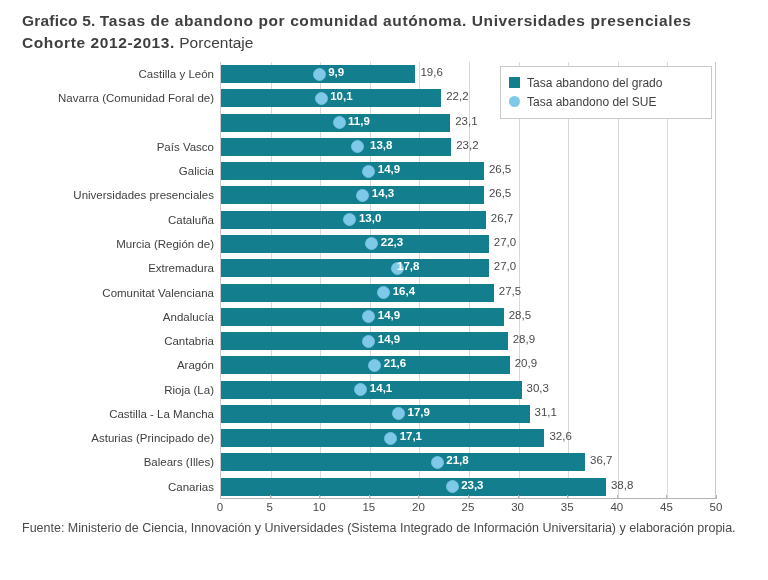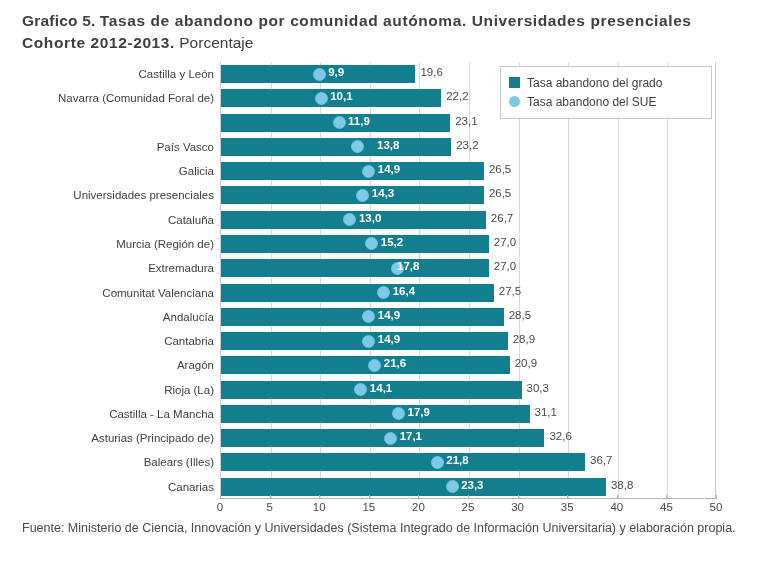--- a/index.html
+++ b/index.html
@@ -268,21 +268,21 @@
           <div class="row" style="top: 48.5556px;">
             <div class="bar" style="width: 229.152px; background: rgb(19, 127, 142);"></div>
             <div class="bar-value" style="left: 234.152px;">23,1</div>
             <div class="dot" style="left: 118.048px; background: rgb(126, 201, 232);"></div>
             <div class="dot-value" style="left: 127.048px;">11,9</div>
           </div>
           <div class="row" style="top: 72.8333px;">
             <div class="bar" style="width: 230.144px; background: rgb(19, 127, 142);"></div>
             <div class="bar-value" style="left: 235.144px;">23,2</div>
             <div class="dot" style="left: 136.896px; background: rgb(126, 201, 232);"></div>
-            <div class="dot-value" style="left: 156px; text-align: center;">13,8</div>
+            <div class="dot-value" style="left: 149px; text-align: center;">13,8</div>
           </div>
           <div class="row" style="top: 97.1111px;">
             <div class="bar" style="width: 262.88px; background: rgb(19, 127, 142);"></div>
             <div class="bar-value" style="left: 267.88px;">26,5</div>
             <div class="dot" style="left: 147.808px; background: rgb(126, 201, 232);"></div>
             <div class="dot-value" style="left: 156.808px;">14,9</div>
           </div>
           <div class="row" style="top: 121.389px;">
             <div class="bar" style="width: 262.88px; background: rgb(19, 127, 142);"></div>
             <div class="bar-value" style="left: 267.88px;">26,5</div>
@@ -292,21 +292,21 @@
           <div class="row" style="top: 145.667px;">
             <div class="bar" style="width: 264.864px; background: rgb(19, 127, 142);"></div>
             <div class="bar-value" style="left: 269.864px;">26,7</div>
             <div class="dot" style="left: 128.96px; background: rgb(126, 201, 232);"></div>
             <div class="dot-value" style="left: 137.96px;">13,0</div>
           </div>
           <div class="row" style="top: 169.944px;">
             <div class="bar" style="width: 267.84px; background: rgb(19, 127, 142);"></div>
             <div class="bar-value" style="left: 272.84px;">27,0</div>
             <div class="dot" style="left: 150.784px; background: rgb(126, 201, 232);"></div>
-            <div class="dot-value" style="left: 159.784px;">15,2</div>
+            <div class="dot-value" style="left: 159.784px;">22,3</div>
           </div>
           <div class="row" style="top: 194.222px;">
             <div class="bar" style="width: 267.84px; background: rgb(19, 127, 142);"></div>
             <div class="bar-value" style="left: 272.84px;">27,0</div>
             <div class="dot" style="left: 176.576px; background: rgb(126, 201, 232);"></div>
             <div class="dot-value" style="left: 176px;">17,8</div>
           </div>
           <div class="row" style="top: 218.5px;">
             <div class="bar" style="width: 272.8px; background: rgb(19, 127, 142);"></div>
             <div class="bar-value" style="left: 277.8px;">27,5</div>

